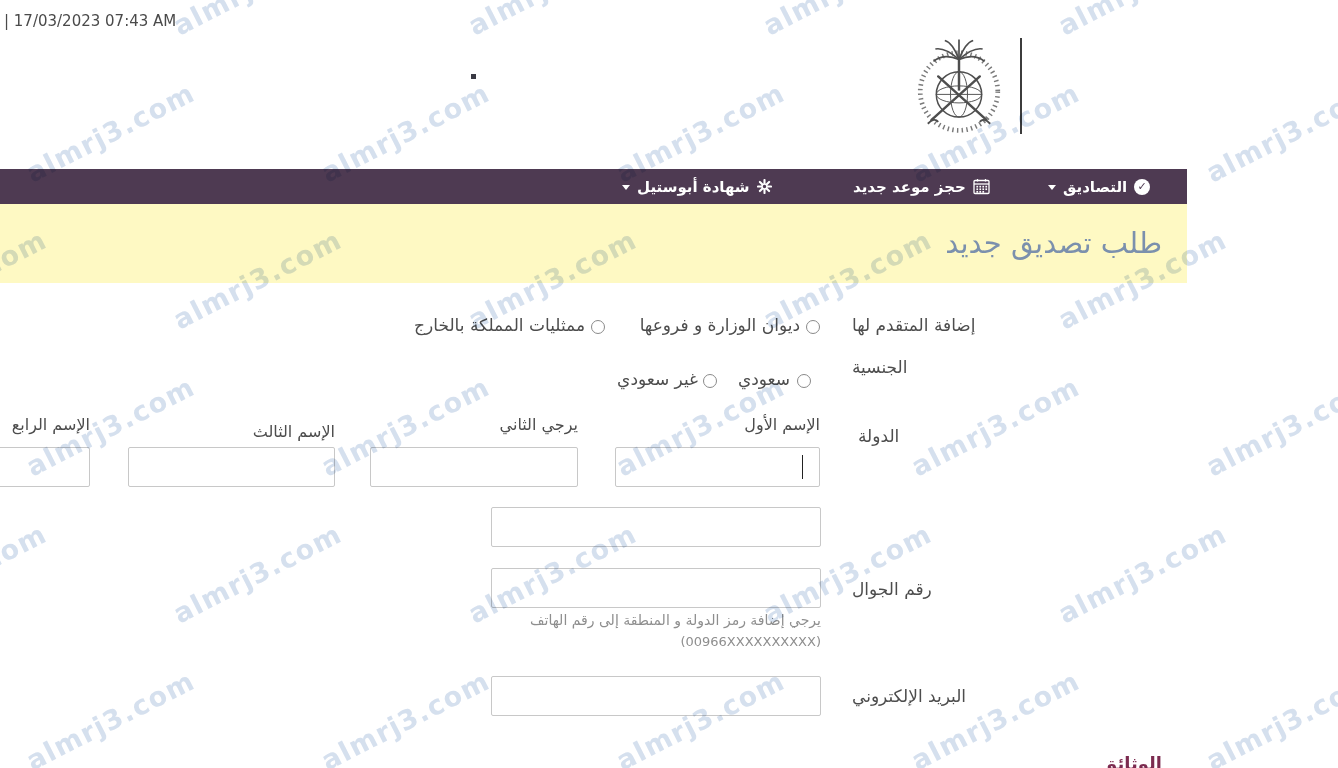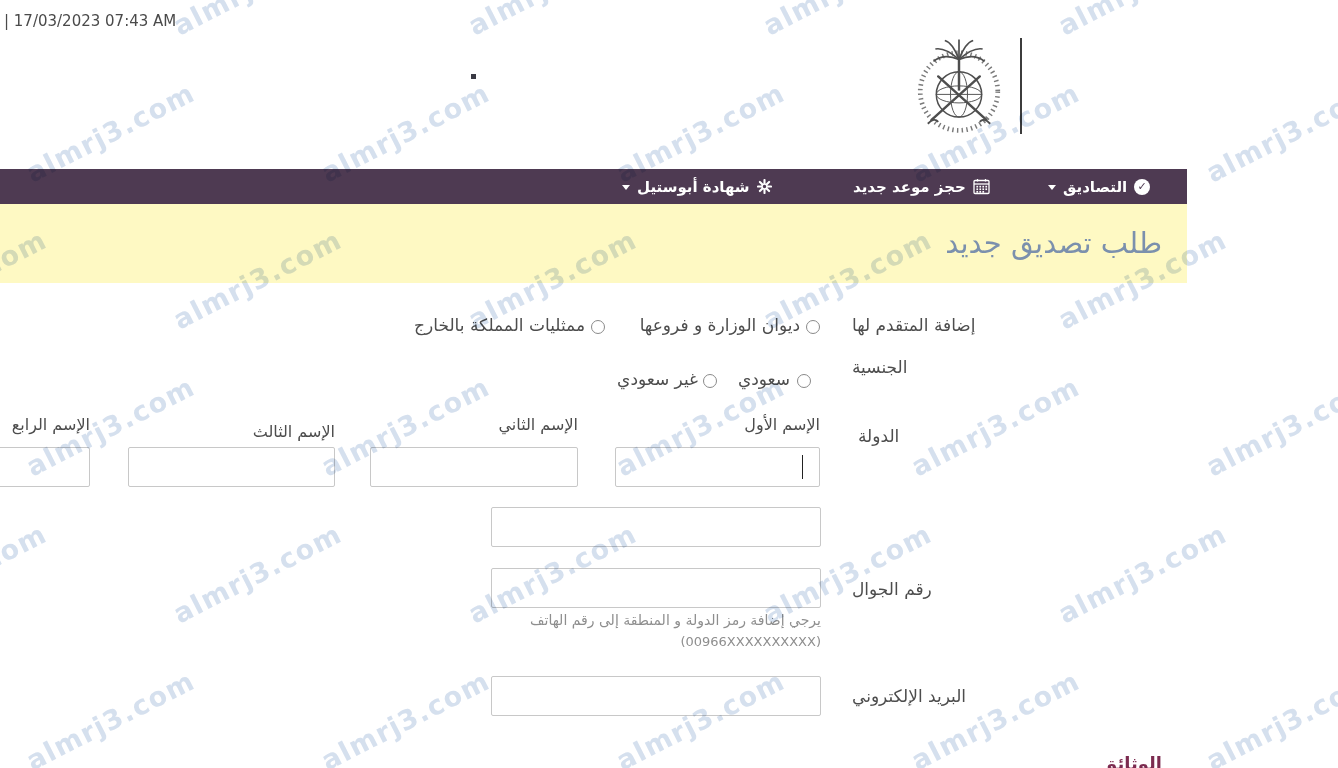--- a/index.html
+++ b/index.html
@@ -176,21 +176,21 @@
   <div class="radio-label" style="right:753px; top:315px;">ممثليات المملكة بالخارج</div>
 
   <div class="flabel" style="left:852px; top:357px;">الجنسية</div>
   <span class="radio" style="left:797px; top:374px;"></span>
   <div class="radio-label" style="right:548px; top:369px;">سعودي</div>
   <span class="radio" style="left:703px; top:374px;"></span>
   <div class="radio-label" style="right:640px; top:369px;">غير سعودي</div>
 
   <div class="flabel" style="left:858px; top:426px;">الدولة</div>
   <div class="sublabel" style="left:615px; top:415px; width:205px;">الإسم الأول</div>
-  <div class="sublabel" style="left:370px; top:415px; width:208px;">الإسم الثاني</div>
+  <div class="sublabel" style="left:370px; top:415px; width:208px;">يرجي الثاني</div>
   <div class="sublabel" style="left:128px; top:422px; width:207px;">الإسم الثالث</div>
   <div class="sublabel" style="left:-115px; top:415px; width:205px;">الإسم الرابع</div>
   <input class="tinput" style="left: 615px; top: 447px; width: 205px;" value="">
   <div id="text-caret"></div>
   <input class="tinput" style="left: 370px; top: 447px; width: 208px;" value="">
   <input class="tinput" style="left: 128px; top: 447px; width: 207px;" value="">
   <input class="tinput" style="left: -115px; top: 447px; width: 205px;" value="">
 
   <input class="tinput" style="left: 491px; top: 507px; width: 330px;" value="">
 

